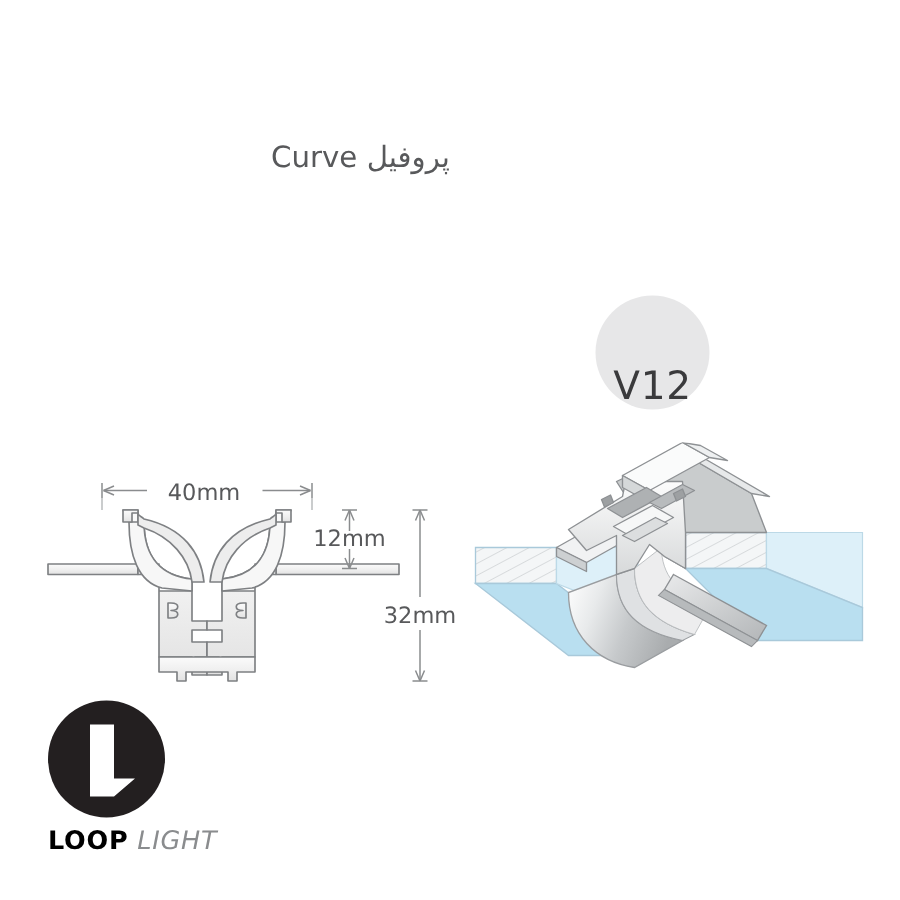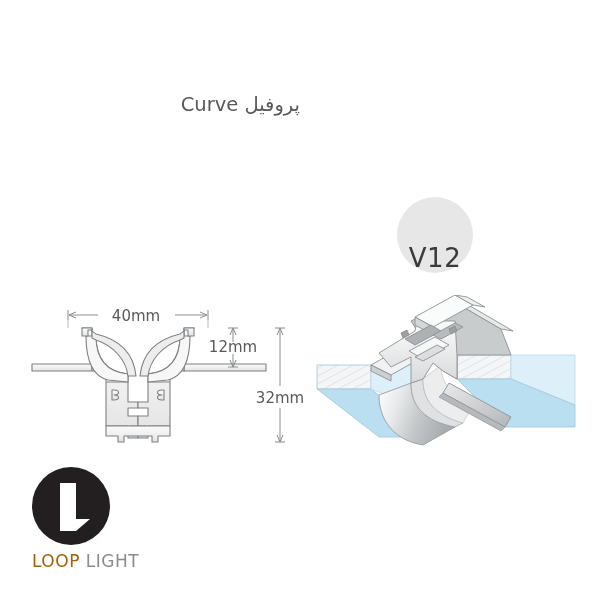--- a/index.html
+++ b/index.html
@@ -67,21 +67,21 @@
     color: #3a3a3c;
     font-size: 26px;
     letter-spacing: 0.5px;
     font-family: "DejaVu Sans", "Liberation Sans", sans-serif;
   }
 
   
   .section-drawing {
     position: absolute;
     left: 30px;
-    top: 290px;
+    top: 302px;
     width: 280px;
     height: 170px;
   }
   .iso-drawing {
     position: absolute;
     left: 305px;
     top: 295px;
     width: 290px;
     height: 170px;
   }
@@ -112,26 +112,27 @@
   .logo-word {
     position: absolute;
     left: 2px;
     top: 84px;
     font-size: 17px;
     letter-spacing: 0.5px;
     white-space: nowrap;
     font-family: "DejaVu Sans", "Liberation Sans", sans-serif;
   }
   .word-loop {
-    color: #a16207;
-    font-weight: normal;
+    color: #000000;
+    font-weight: bold;
   }
   .word-light {
     color: #8a8c8e;
     font-weight: normal;
+    font-style: italic;
   }
 </style>
 </head>
 <body>
 
 <div id="canvas">
 
   <div class="header">
 
     <div class="title-block">

